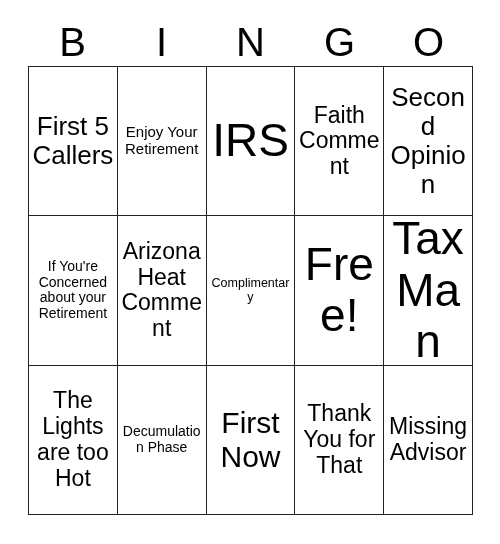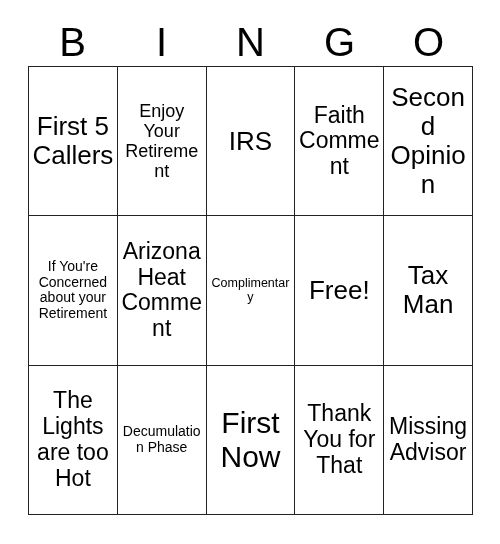--- a/index.html
+++ b/index.html
@@ -70,25 +70,25 @@
     background: #ffffff;
   }
   .cell-text {
     display: block;
     width: 100%;
     line-height: 1.12;
     word-wrap: break-word;
     hyphens: none;
   }
   
-  .fs-xxl .cell-text { font-size: 26px; }
+  .fs-xxl .cell-text { font-size: 46px; }
   .fs-xl  .cell-text { font-size: 30px; }
   .fs-lg  .cell-text { font-size: 26px; }
   .fs-md  .cell-text { font-size: 23px; }
-  .fs-sm  .cell-text { font-size: 18px; }
+  .fs-sm  .cell-text { font-size: 15px; }
   .fs-xs  .cell-text { font-size: 14px; }
   .fs-xxs .cell-text { font-size: 12.5px; }
 </style>
 </head>
 <body>
 
 <div class="card">
 
   <div class="header-row">
     <div class="header-cell">B</div>

